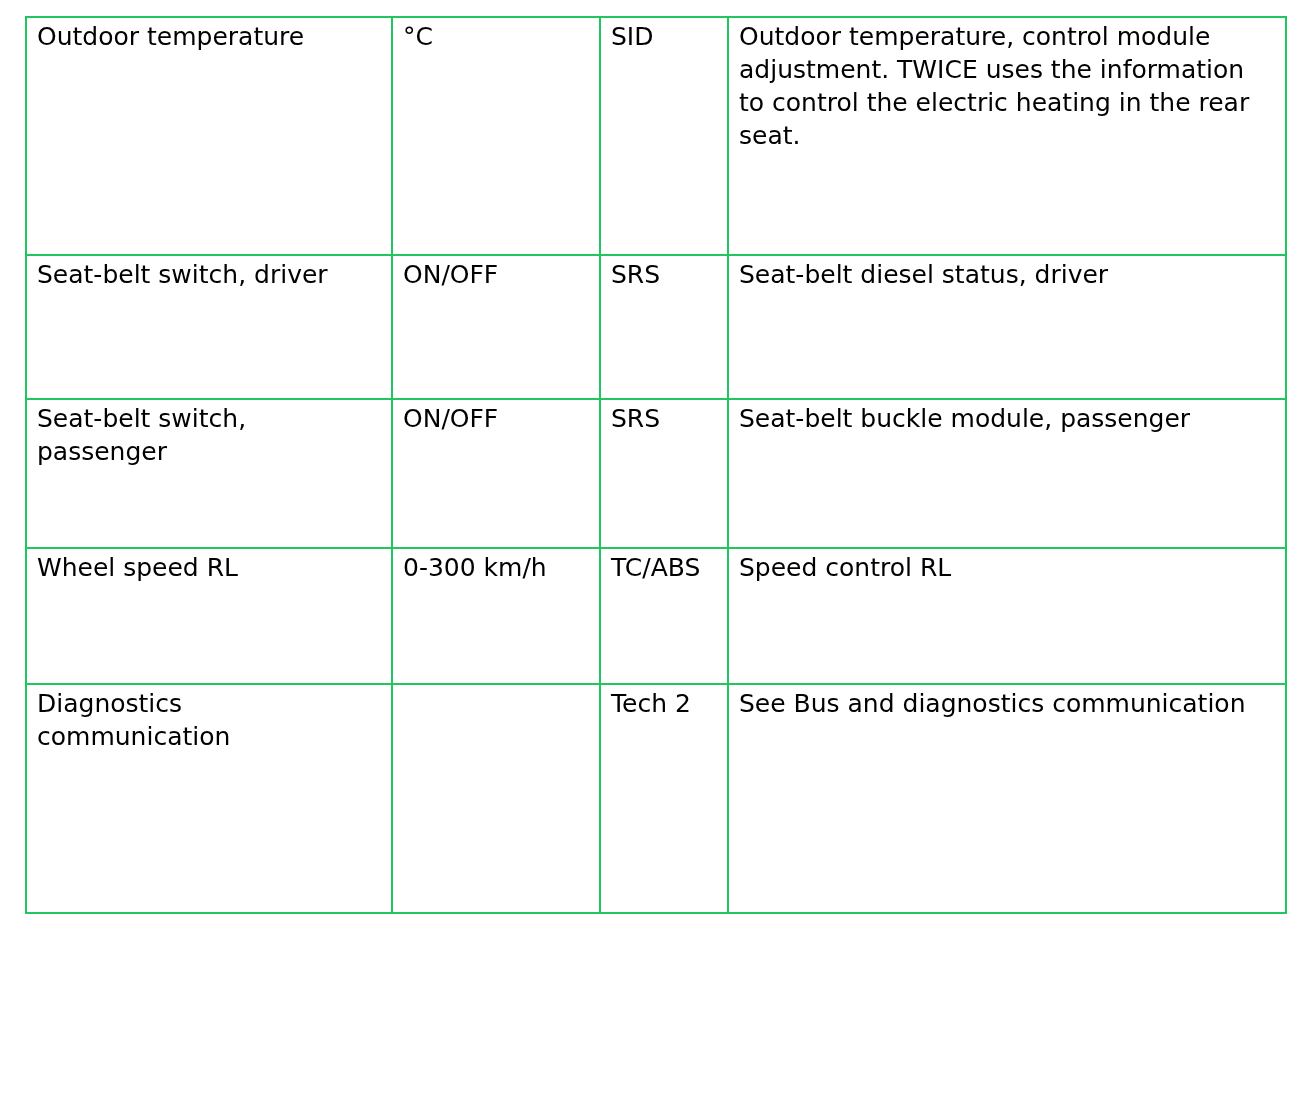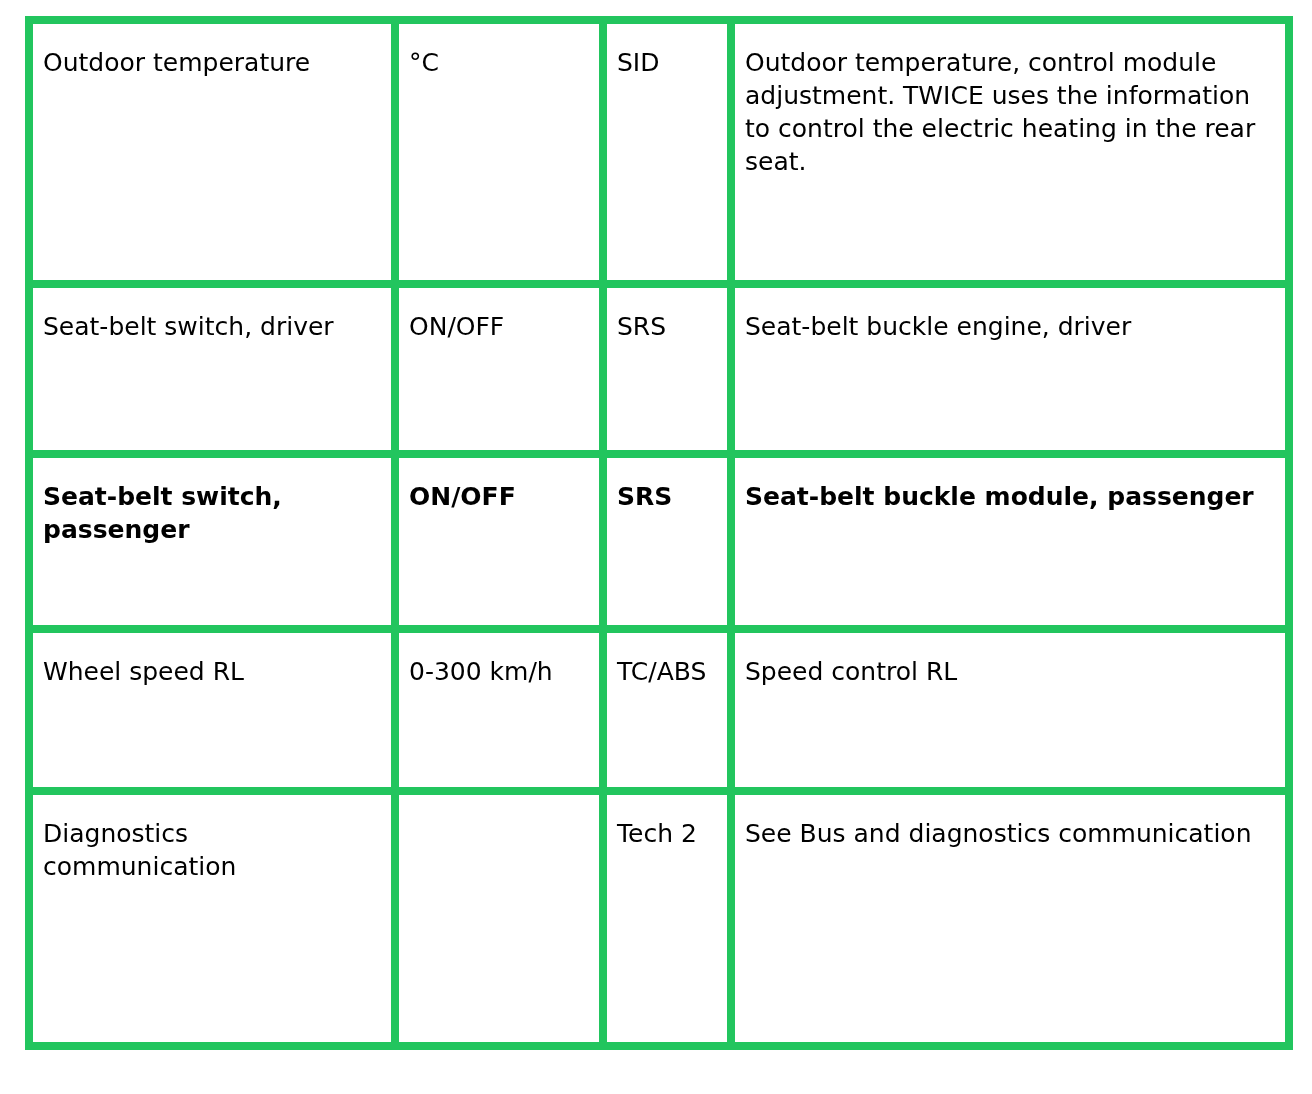--- a/index.html
+++ b/index.html
@@ -23,37 +23,37 @@
   table.signal-table {
     position: absolute;
     left: 25px;
     top: 16px;
     width: 1260px;
     border-collapse: collapse;
     table-layout: fixed;
     background: #ffffff;
   }
   table.signal-table td {
-    border: 8px solid #22c55e;
+    border: 2px solid #22c55e;
     vertical-align: top;
-    padding: 22px 8px 10px 10px;
+    padding: 2px 8px 10px 10px;
     font-size: 25px;
     line-height: 1.32;
     font-family: "DejaVu Sans", sans-serif;
     color: #000000;
     word-wrap: break-word;
   }
   col.c-name   { width: 366px; }
   col.c-unit   { width: 208px; }
   col.c-module { width: 128px; }
   col.c-desc   { width: 558px; }
 
   .row-h1 td { height: 224px; }
   .row-h2 td { height: 130px; margin-top: 42px; }
-  .row-h3 td { height: 135px; font-weight: bold; }
+  .row-h3 td { height: 135px; }
   .row-h4 td { height: 122px; margin-left: 19px; }
   .row-h5 td { height: 190px; }
   .row-h6 td { height: 215px; }
 </style>
 </head>
 <body>
 
 <div class="page">
   <table class="signal-table">
     <colgroup>
@@ -66,21 +66,21 @@
       <tr class="row-h1">
         <td>Outdoor temperature</td>
         <td>°C</td>
         <td>SID</td>
         <td>Outdoor temperature, control module adjustment. TWICE uses the information to control the electric heating in the rear seat.</td>
       </tr>
       <tr class="row-h2">
         <td>Seat-belt switch, driver</td>
         <td>ON/OFF</td>
         <td>SRS</td>
-        <td>Seat-belt buckle engine, driver</td>
+        <td>Seat-belt diesel status, driver</td>
       </tr>
       <tr class="row-h3">
         <td>Seat-belt switch, passenger</td>
         <td>ON/OFF</td>
         <td>SRS</td>
         <td>Seat-belt buckle module, passenger</td>
       </tr>
       <tr class="row-h4">
         <td>Wheel speed RL</td>
         <td>0-300 km/h</td>

